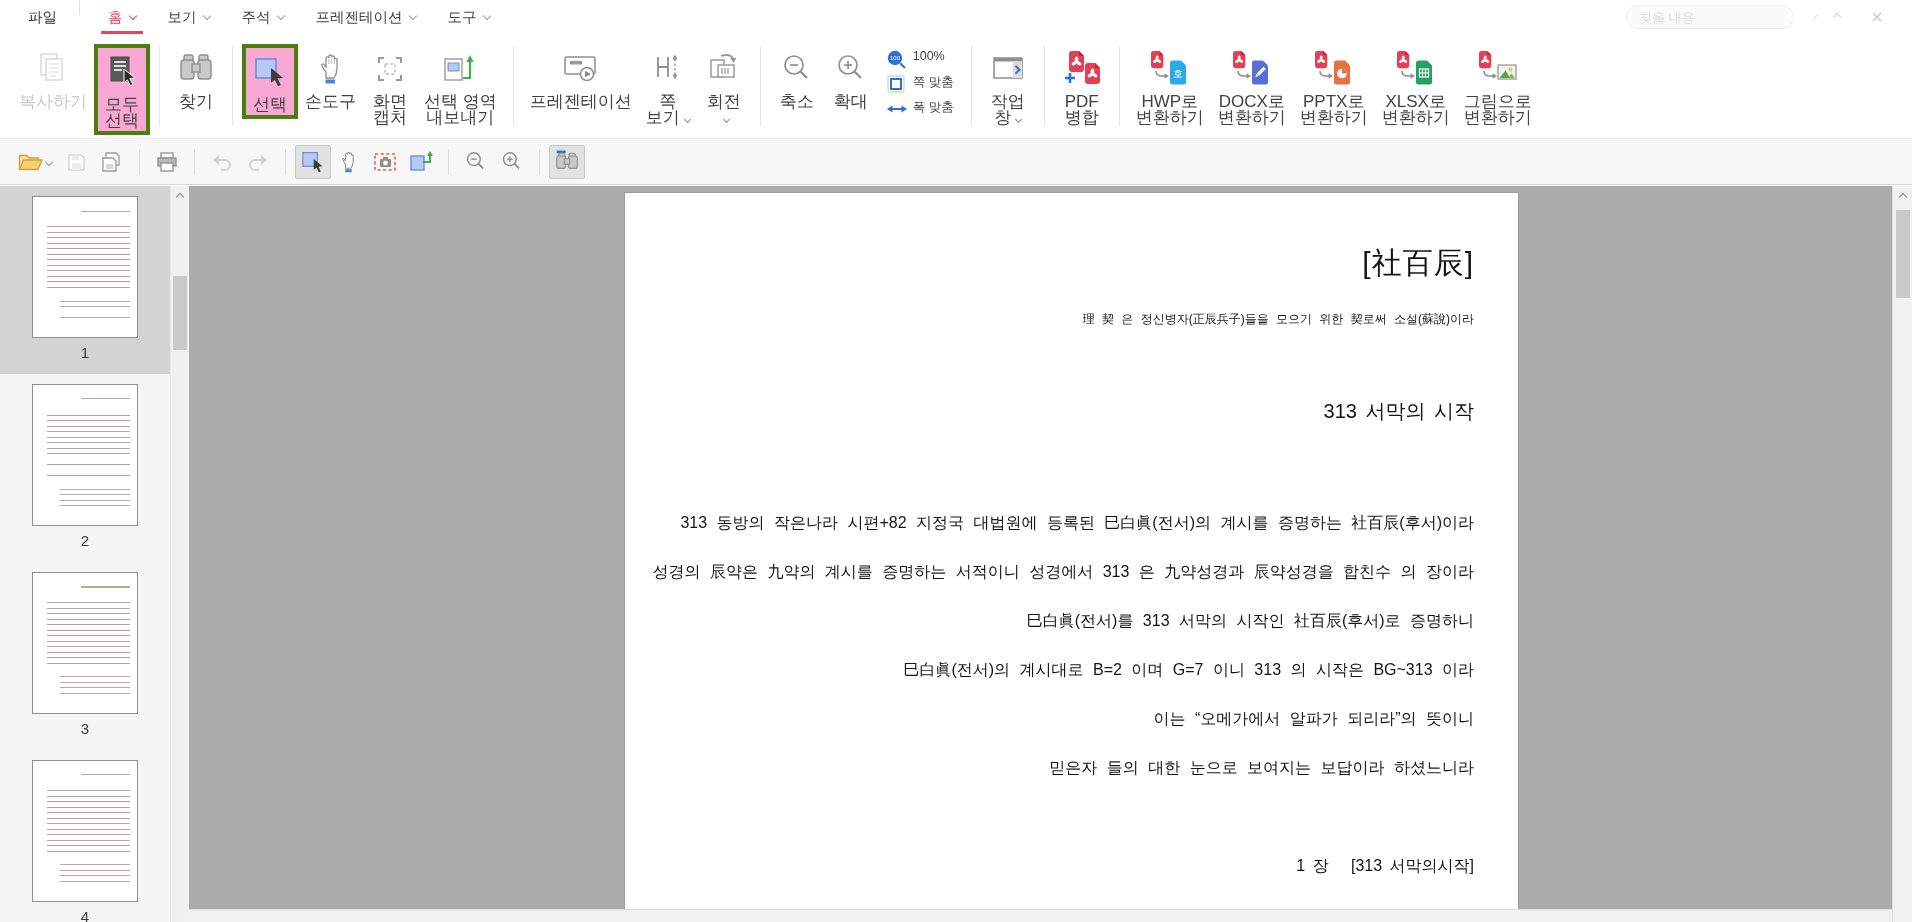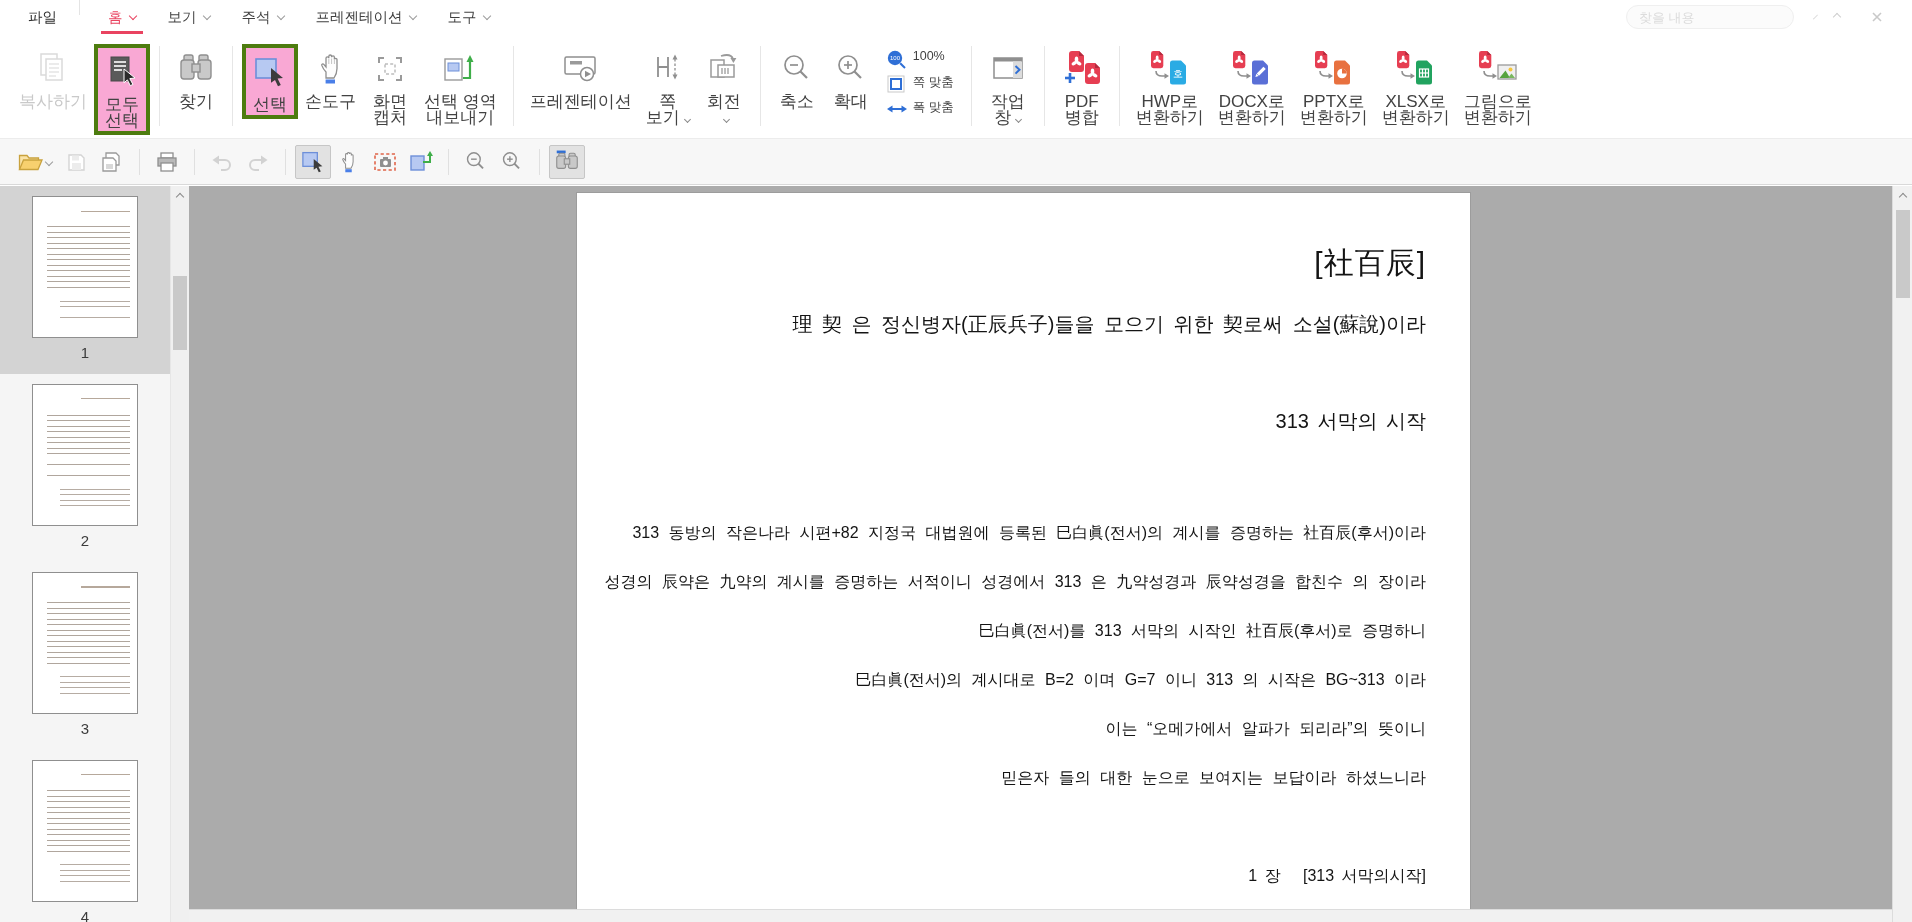--- a/index.html
+++ b/index.html
@@ -73,25 +73,25 @@
   .tlines-b { height:56%; margin-top:6px; margin-left:8%;
     background:repeating-linear-gradient(to bottom,transparent 0 4.5px,#b0a69d 4.5px 5.5px); }
   .tlines-c { height:18%; margin-top:5px; margin-left:22%;
     background:repeating-linear-gradient(to bottom,transparent 0 4.5px,#b6aca3 4.5px 5.5px); }
   .pnum { text-align:center; font-size:15px; color:#3c3c3c; margin-top:6px; }
   .sscroll { width:19px; background:#f0f0f0; position:relative;
     border-left:1px solid #e6e6e6; }
   .sscroll .chev, .vscroll .chev { position:absolute; left:6px; color:#8a8a8a; }
   .sthumb { position:absolute; left:2px; width:14px; top:90px; height:74px; background:#c9c9c9; }
   .docarea { flex:1; background:#ababab; position:relative; overflow:hidden; }
-  .page { position:absolute; left:387px; top:6px; width:895px; height:726px;
+  .page { position:absolute; left:435px; top:6px; width:895px; height:726px;
     background:#fff; border:1px solid #9c9c9c; padding-right:44px; text-align:right;
     color:#141414; }
   .doc-title { font-size:30px; margin-top:50px; letter-spacing:1px; }
-  .doc-sub { font-size:20px; margin-top:27px; word-spacing:4px; }
+  .doc-sub { font-size:12px; margin-top:27px; word-spacing:4px; }
   .doc-head { font-size:20px; margin-top:70px; word-spacing:3px; font-weight:500; }
   .doc-paras { margin-top:88px; }
   .doc-paras p { font-size:16px; line-height:19px; word-spacing:5px; }
   .doc-paras p + p { margin-top:30px; }
   .doc-footer { font-size:16px; margin-top:79px; white-space:pre; word-spacing:3px; }
   .hscroll { position:absolute; left:0; right:0; bottom:0; height:13px;
     background:#f1f1f1; border-top:1px solid #dcdcdc; }
   .vscroll { width:20px; background:#f1f1f1; border-left:1px solid #dcdcdc; position:relative; }
   .vthumb { position:absolute; left:3px; width:14px; top:24px; height:88px; background:#c9c9c9; }
 </style>

